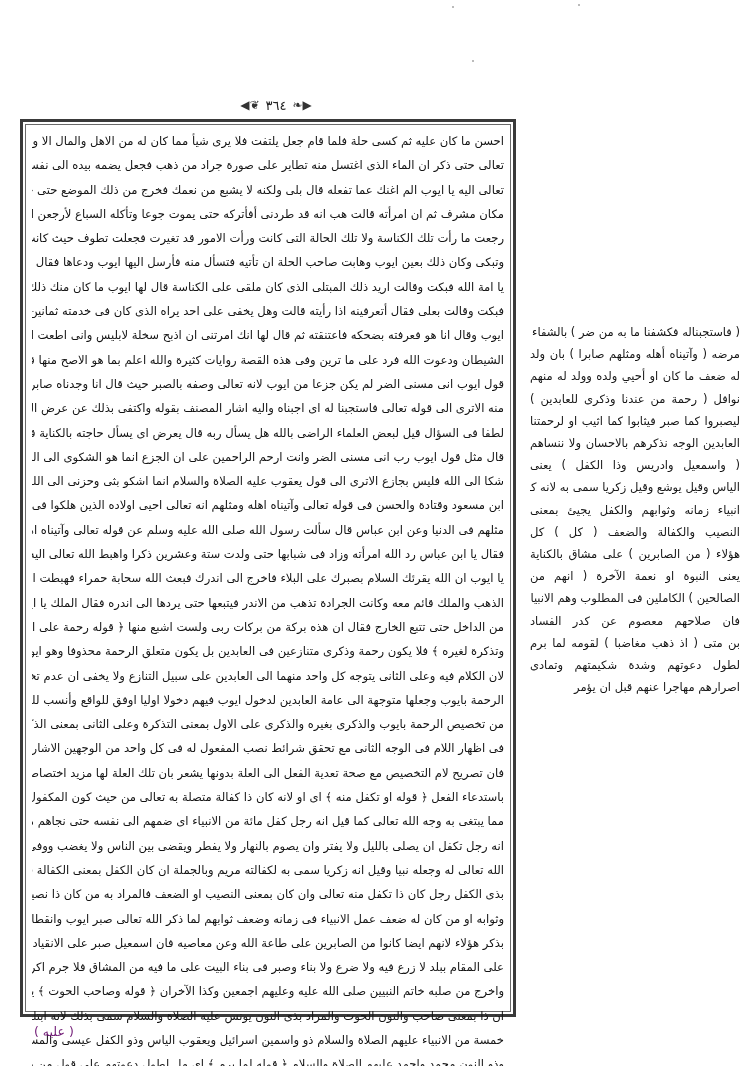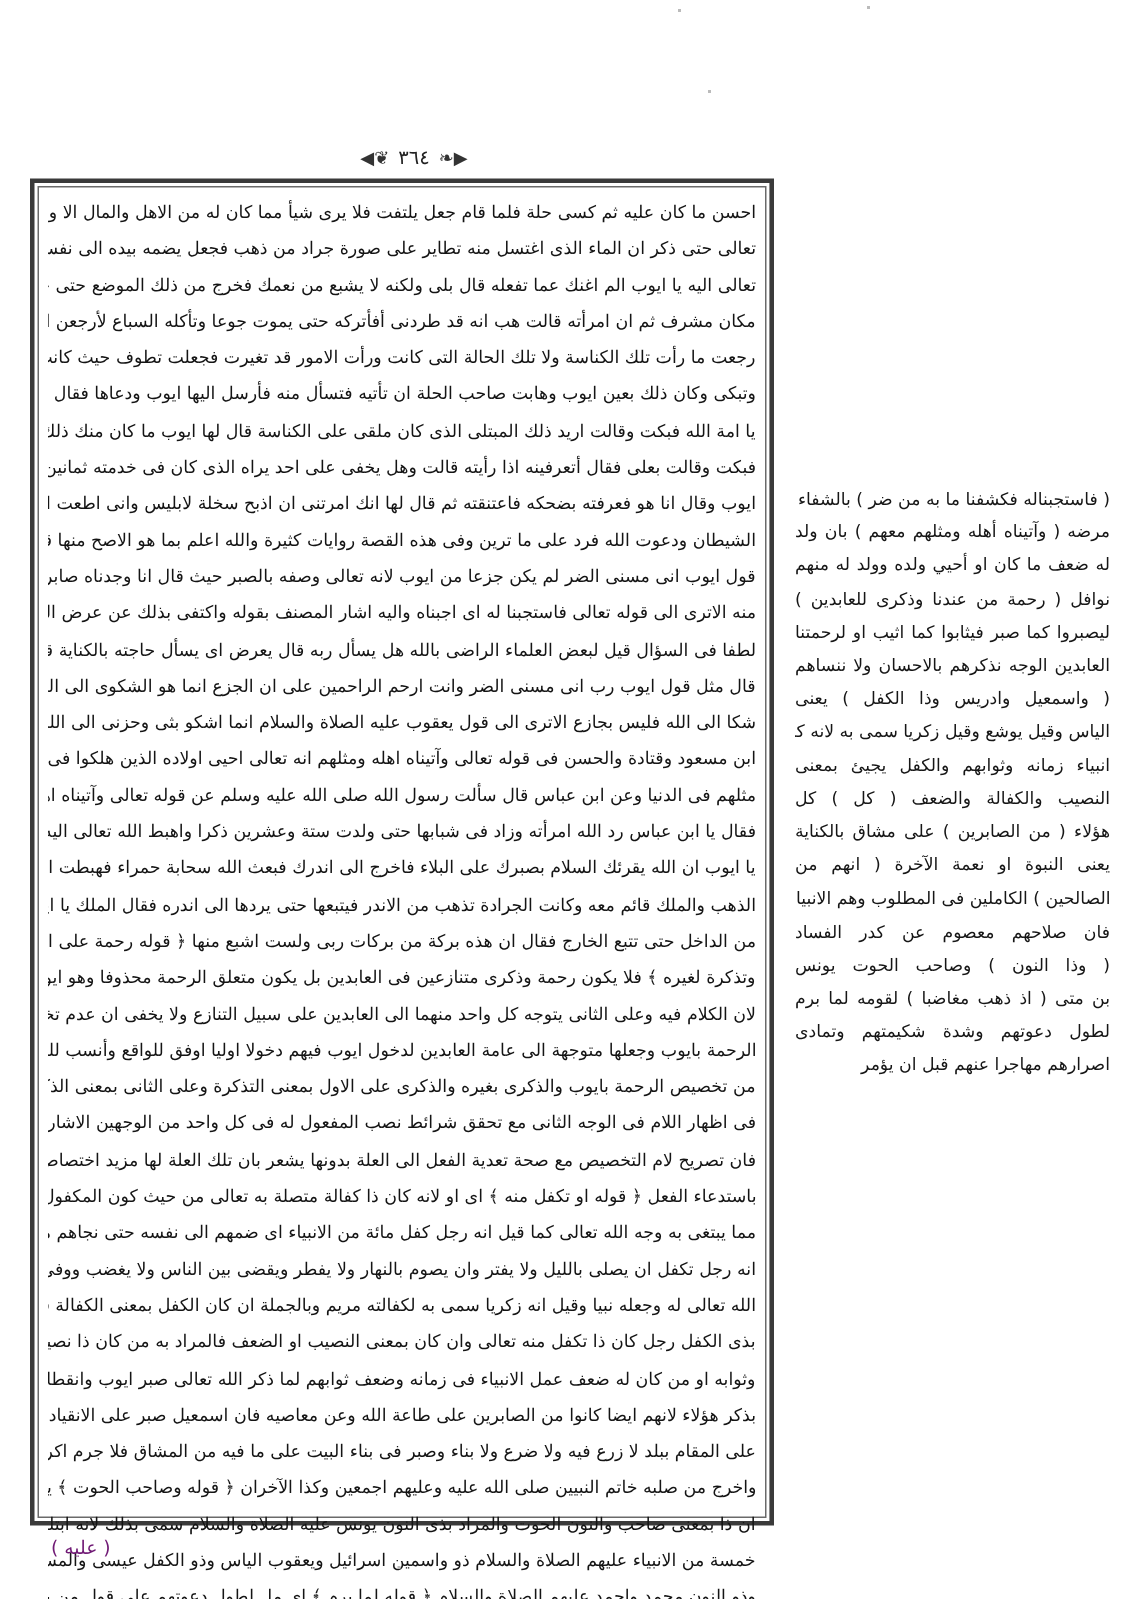--- a/index.html
+++ b/index.html
@@ -147,34 +147,33 @@
       <span class="main-line">على المقام ببلد لا زرع فيه ولا ضرع ولا بناء وصبر فى بناء البيت على ما فيه من المشاق فلا جرم اكرمه الله تعالى</span>
       <span class="main-line">واخرج من صلبه خاتم النبيين صلى الله عليه وعليهم اجمعين وكذا الآخران ﴿ قوله وصاحب الحوت ﴾ يعنى</span>
       <span class="main-line">ان ذا بمعنى صاحب والنون الحوت والمراد بذى النون يونس عليه الصلاة والسلام سمى بذلك لانه ابتلعه الحوت قيل</span>
       <span class="main-line">خمسة من الانبياء عليهم الصلاة والسلام ذو واسمين اسرائيل ويعقوب الياس وذو الكفل عيسى والمسيح يونس</span>
       <span class="main-line">وذو النون محمد واحمد عليهم الصلاة والسلام ﴿ قوله لما برم ﴾ اى مل لطول دعوتهم على قول من يقول انه</span>
     </div>
 </div>
 
 <div class="margin-notes" id="margin-notes">
     <span class="margin-line">( فاستجبناله فكشفنا ما به من ضر ) بالشفاء من</span>
-    <span class="margin-line">مرضه ( وآتيناه أهله ومثلهم معهم ) بان ولد</span>
+    <span class="margin-line">مرضه ( وآتيناه أهله ومثلهم صابرا ) بان ولد</span>
     <span class="margin-line">له ضعف ما كان او أحيي ولده وولد له منهم</span>
     <span class="margin-line">نوافل ( رحمة من عندنا وذكرى للعابدين )</span>
     <span class="margin-line">ليصبروا كما صبر فيثابوا كما اثيب او لرحمتنا</span>
     <span class="margin-line">العابدين الوجه نذكرهم بالاحسان ولا ننساهم</span>
     <span class="margin-line">( واسمعيل وادريس وذا الكفل ) يعنى</span>
     <span class="margin-line">الياس وقيل يوشع وقيل زكريا سمى به لانه كان</span>
     <span class="margin-line">انبياء زمانه وثوابهم والكفل يجيئ بمعنى</span>
     <span class="margin-line">النصيب والكفالة والضعف ( كل ) كل</span>
     <span class="margin-line">هؤلاء ( من الصابرين ) على مشاق بالكناية</span>
     <span class="margin-line">يعنى النبوة او نعمة الآخرة ( انهم من</span>
     <span class="margin-line">الصالحين ) الكاملين فى المطلوب وهم الانبياء</span>
     <span class="margin-line">فان صلاحهم معصوم عن كدر الفساد</span>
-    <span class="margin-line">( وذا النون ) وصاحب الحوت يونس</span>
     <span class="margin-line">بن متى ( اذ ذهب مغاضبا ) لقومه لما برم</span>
     <span class="margin-line">لطول دعوتهم وشدة شكيمتهم وتمادى</span>
     <span class="margin-line last">اصرارهم مهاجرا عنهم قبل ان يؤمر</span>
   </div>
 
 <div class="catchword">( عليه )</div>
 
 <div class="speck" style="top:6px;left:452px;"></div>
 <div class="speck" style="top:4px;left:578px;"></div>
 <div class="speck" style="top:60px;left:472px;"></div>

